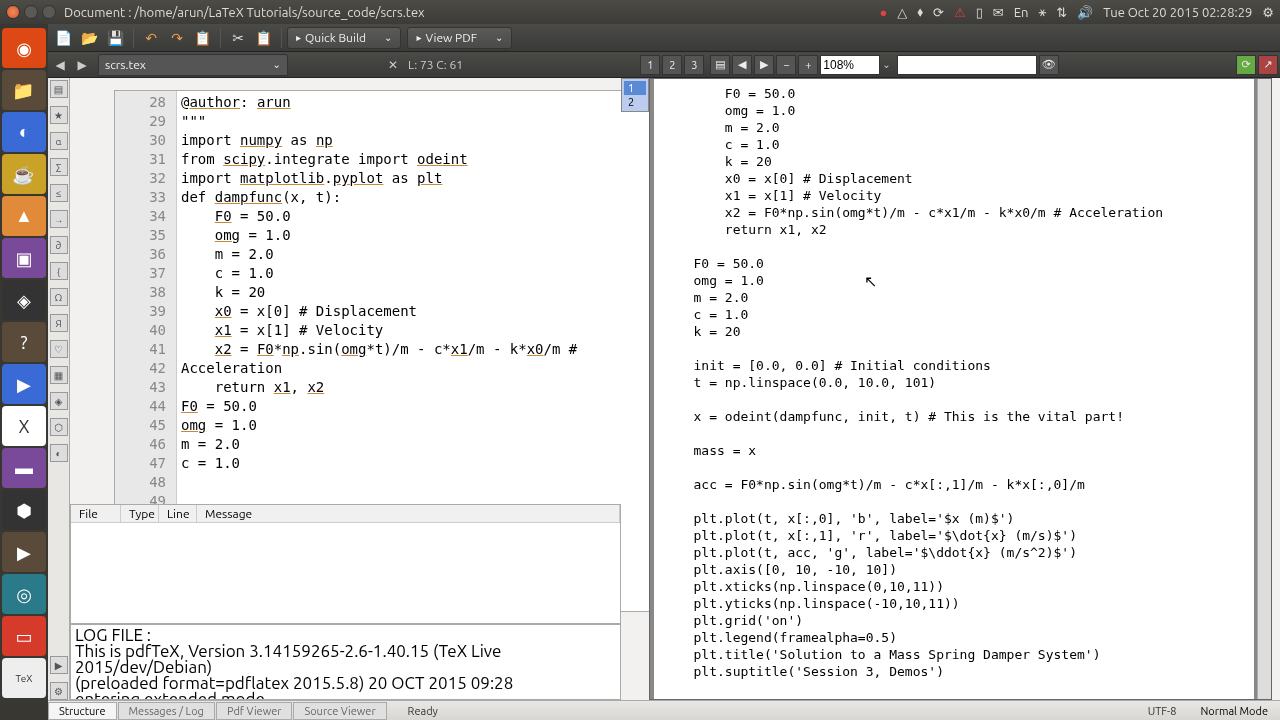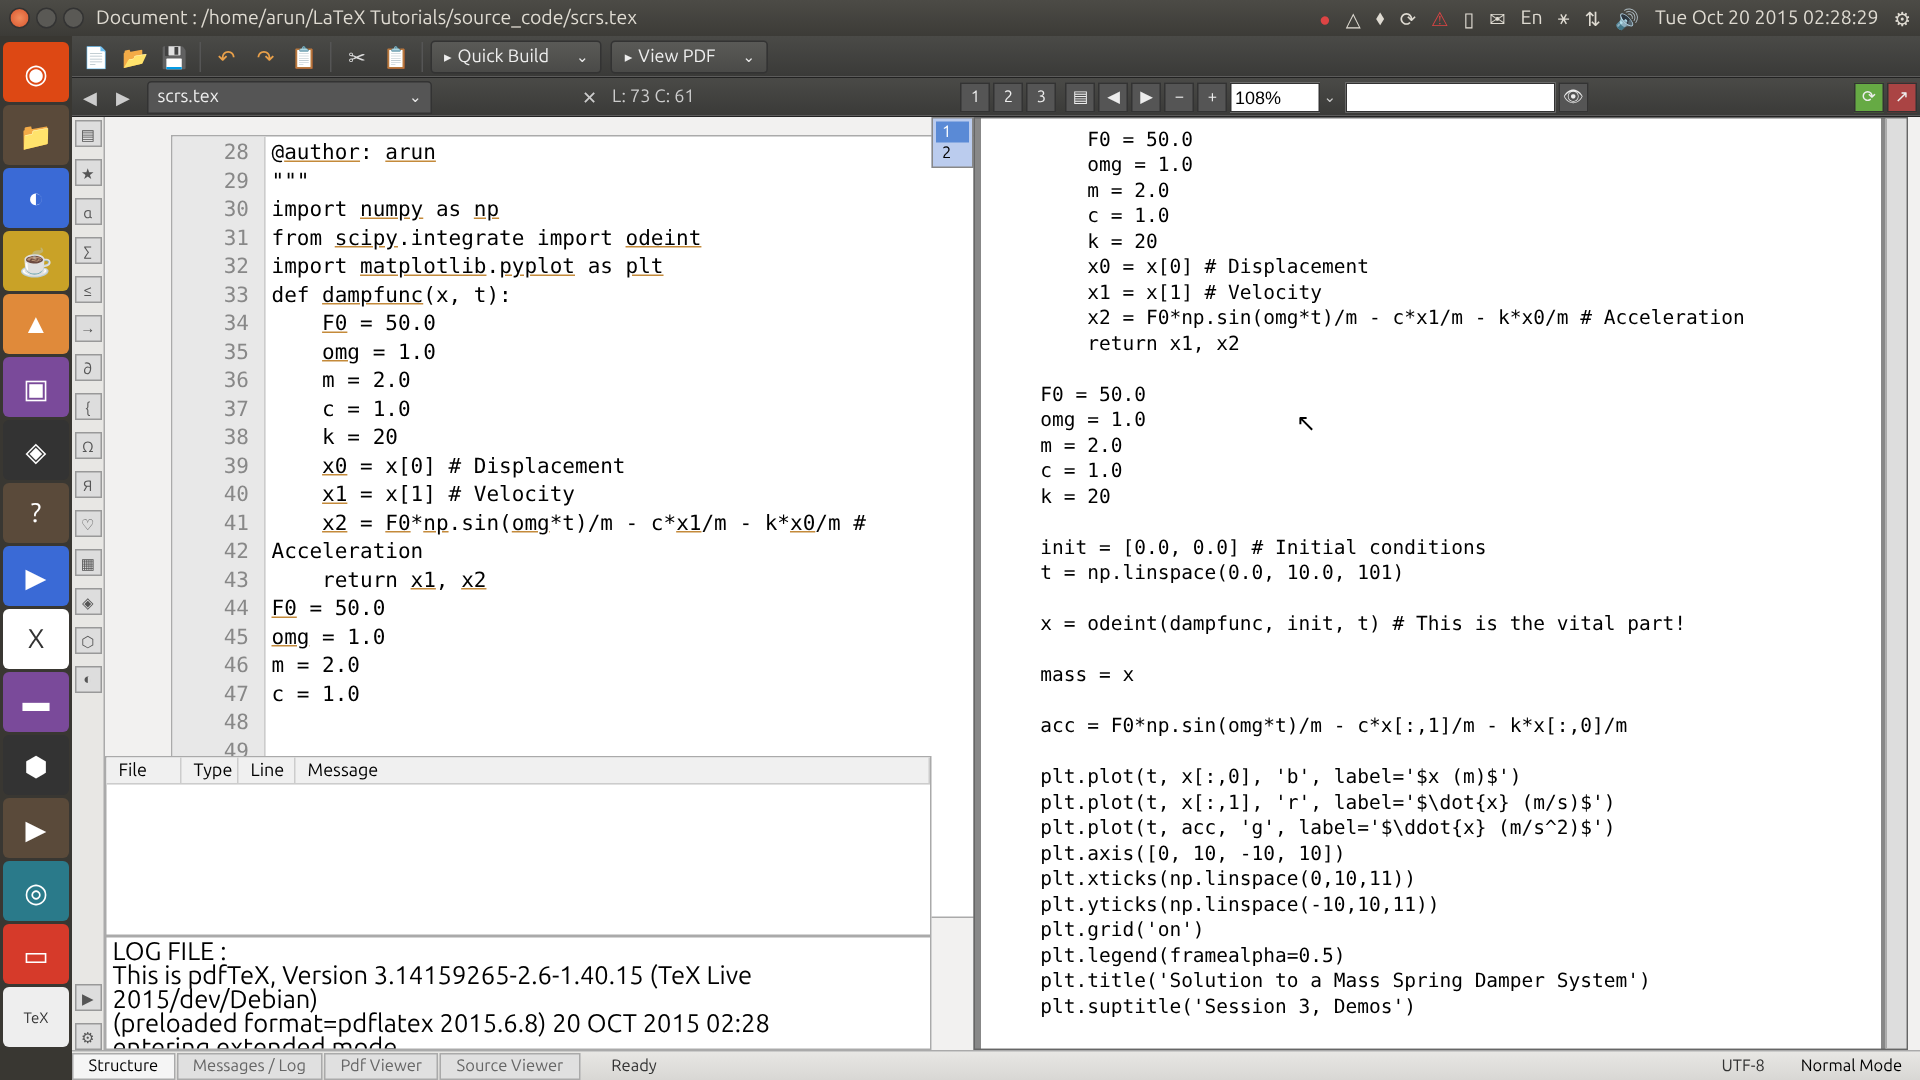--- a/index.html
+++ b/index.html
@@ -231,21 +231,21 @@
     <div style="width:50px">File</div>
     <div style="width:38px">Type</div>
     <div style="width:38px">Line</div>
     <div style="flex:1">Message</div>
   </div>
 </div>
 
 <div class="logpanel">
   <div>LOG FILE :</div>
   <div>This is pdfTeX, Version 3.14159265-2.6-1.40.15 (TeX Live 2015/dev/Debian)</div>
-  <div>(preloaded format=pdflatex 2015.6.8) 20 OCT 2015 02:28</div>
+  <div>(preloaded format=pdflatex 2015.5.8) 20 OCT 2015 09:28</div>
   <div>entering extended mode</div>
 </div>
 
 <div class="bottombar">
   <div class="btab act">Structure</div>
   <div class="btab">Messages / Log</div>
   <div class="btab">Pdf Viewer</div>
   <div class="btab">Source Viewer</div>
   <span class="status">Ready</span>
   <span class="benc">UTF-8</span>

